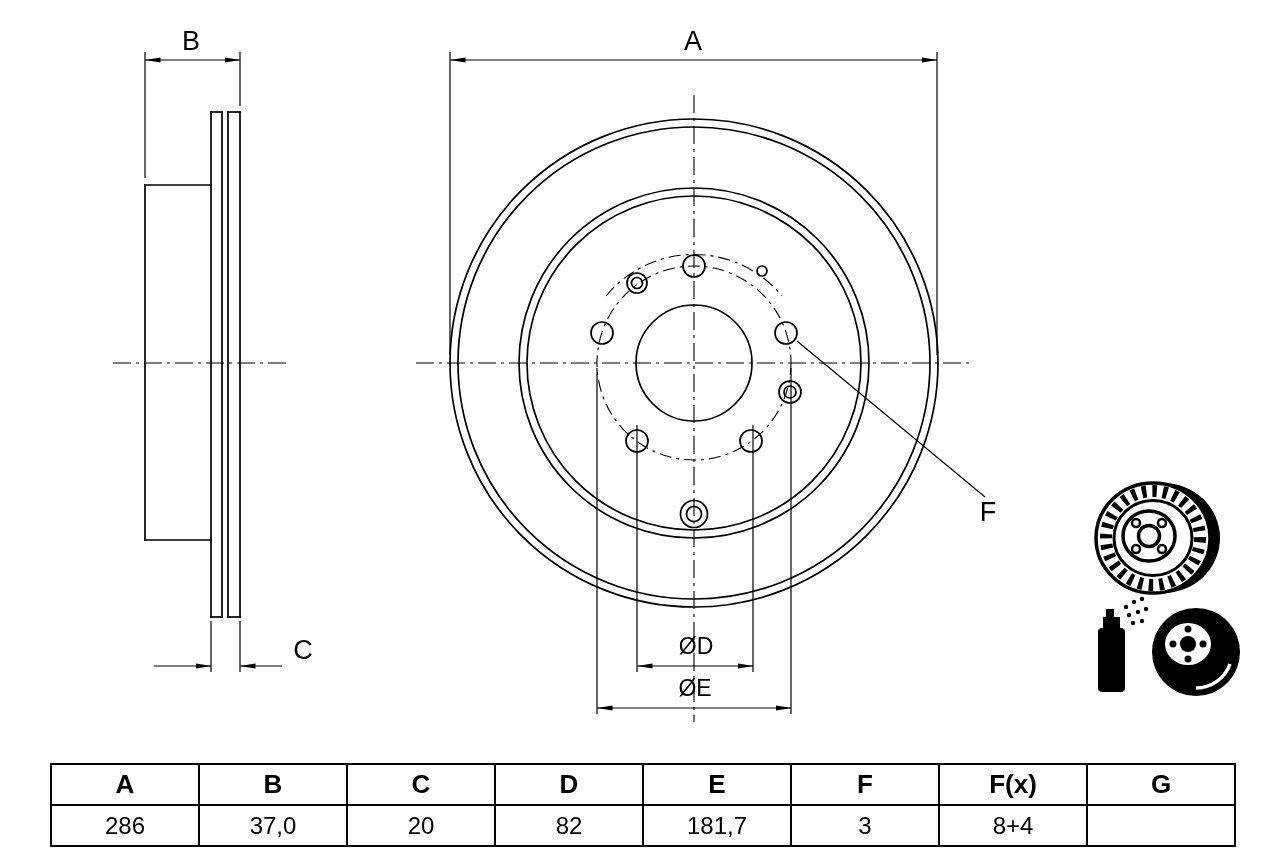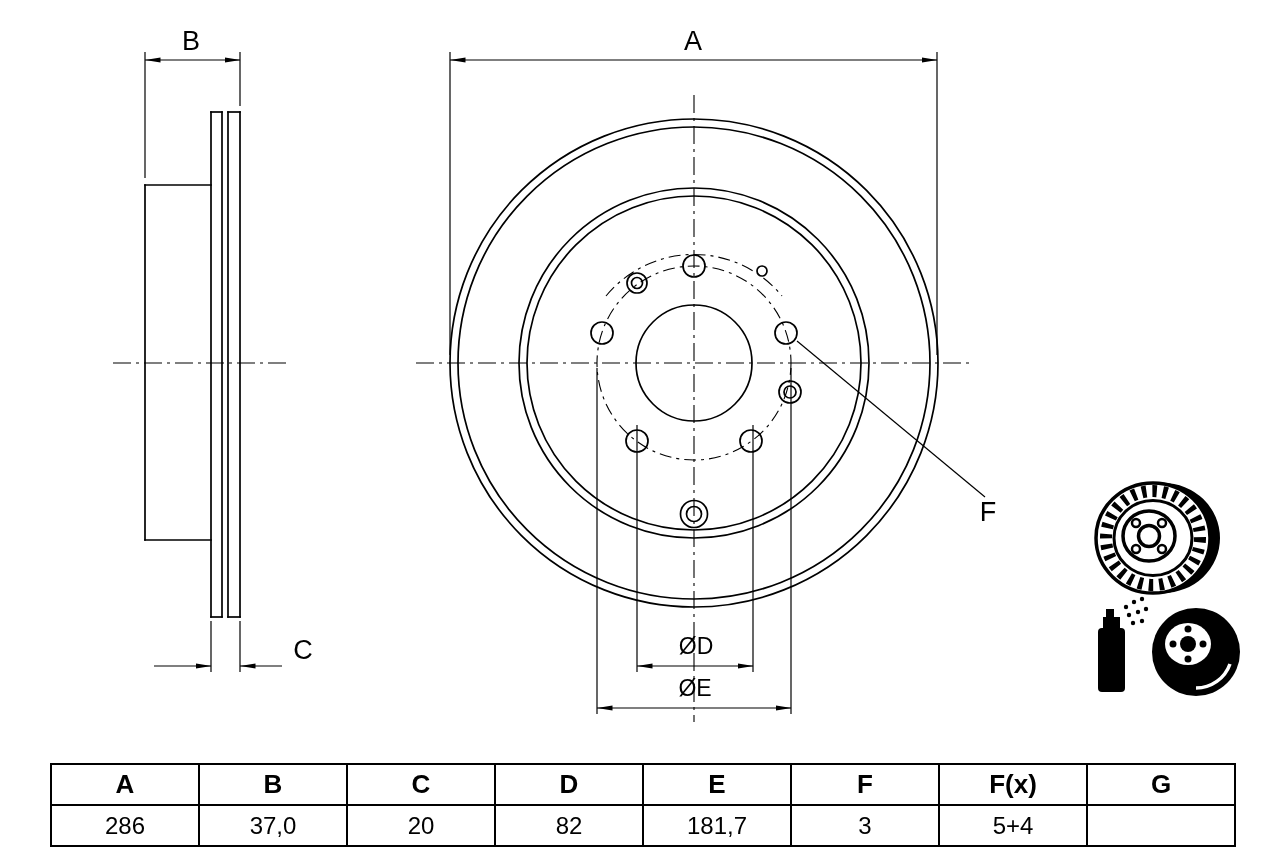--- a/index.html
+++ b/index.html
@@ -188,19 +188,19 @@
       </tr>
     </thead>
     <tbody>
       <tr>
         <td>286</td>
         <td>37,0</td>
         <td>20</td>
         <td>82</td>
         <td>181,7</td>
         <td>3</td>
-        <td>5+4</td>
+        <td>8+4</td>
         <td></td>
       </tr>
     </tbody>
   </table>
 
 </div>
 
 </body></html>

